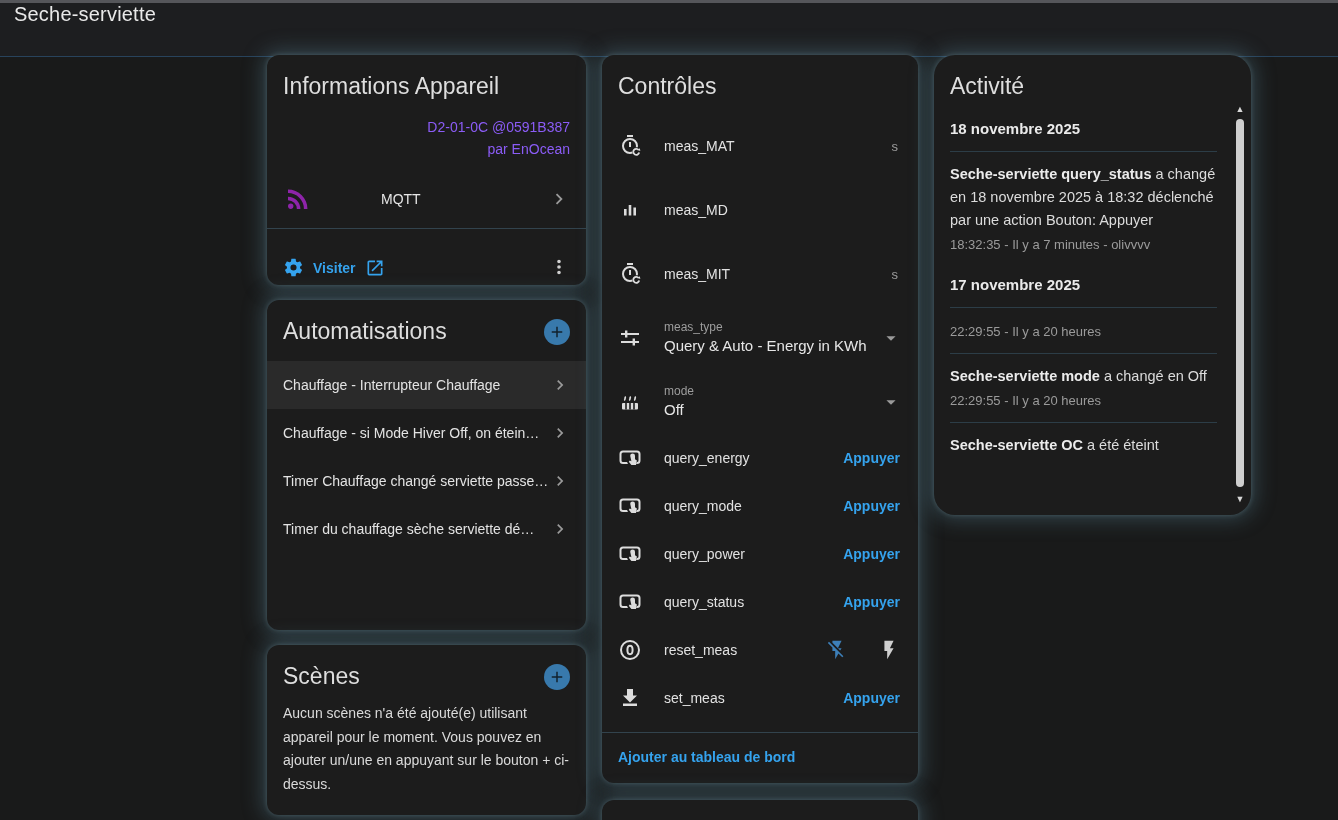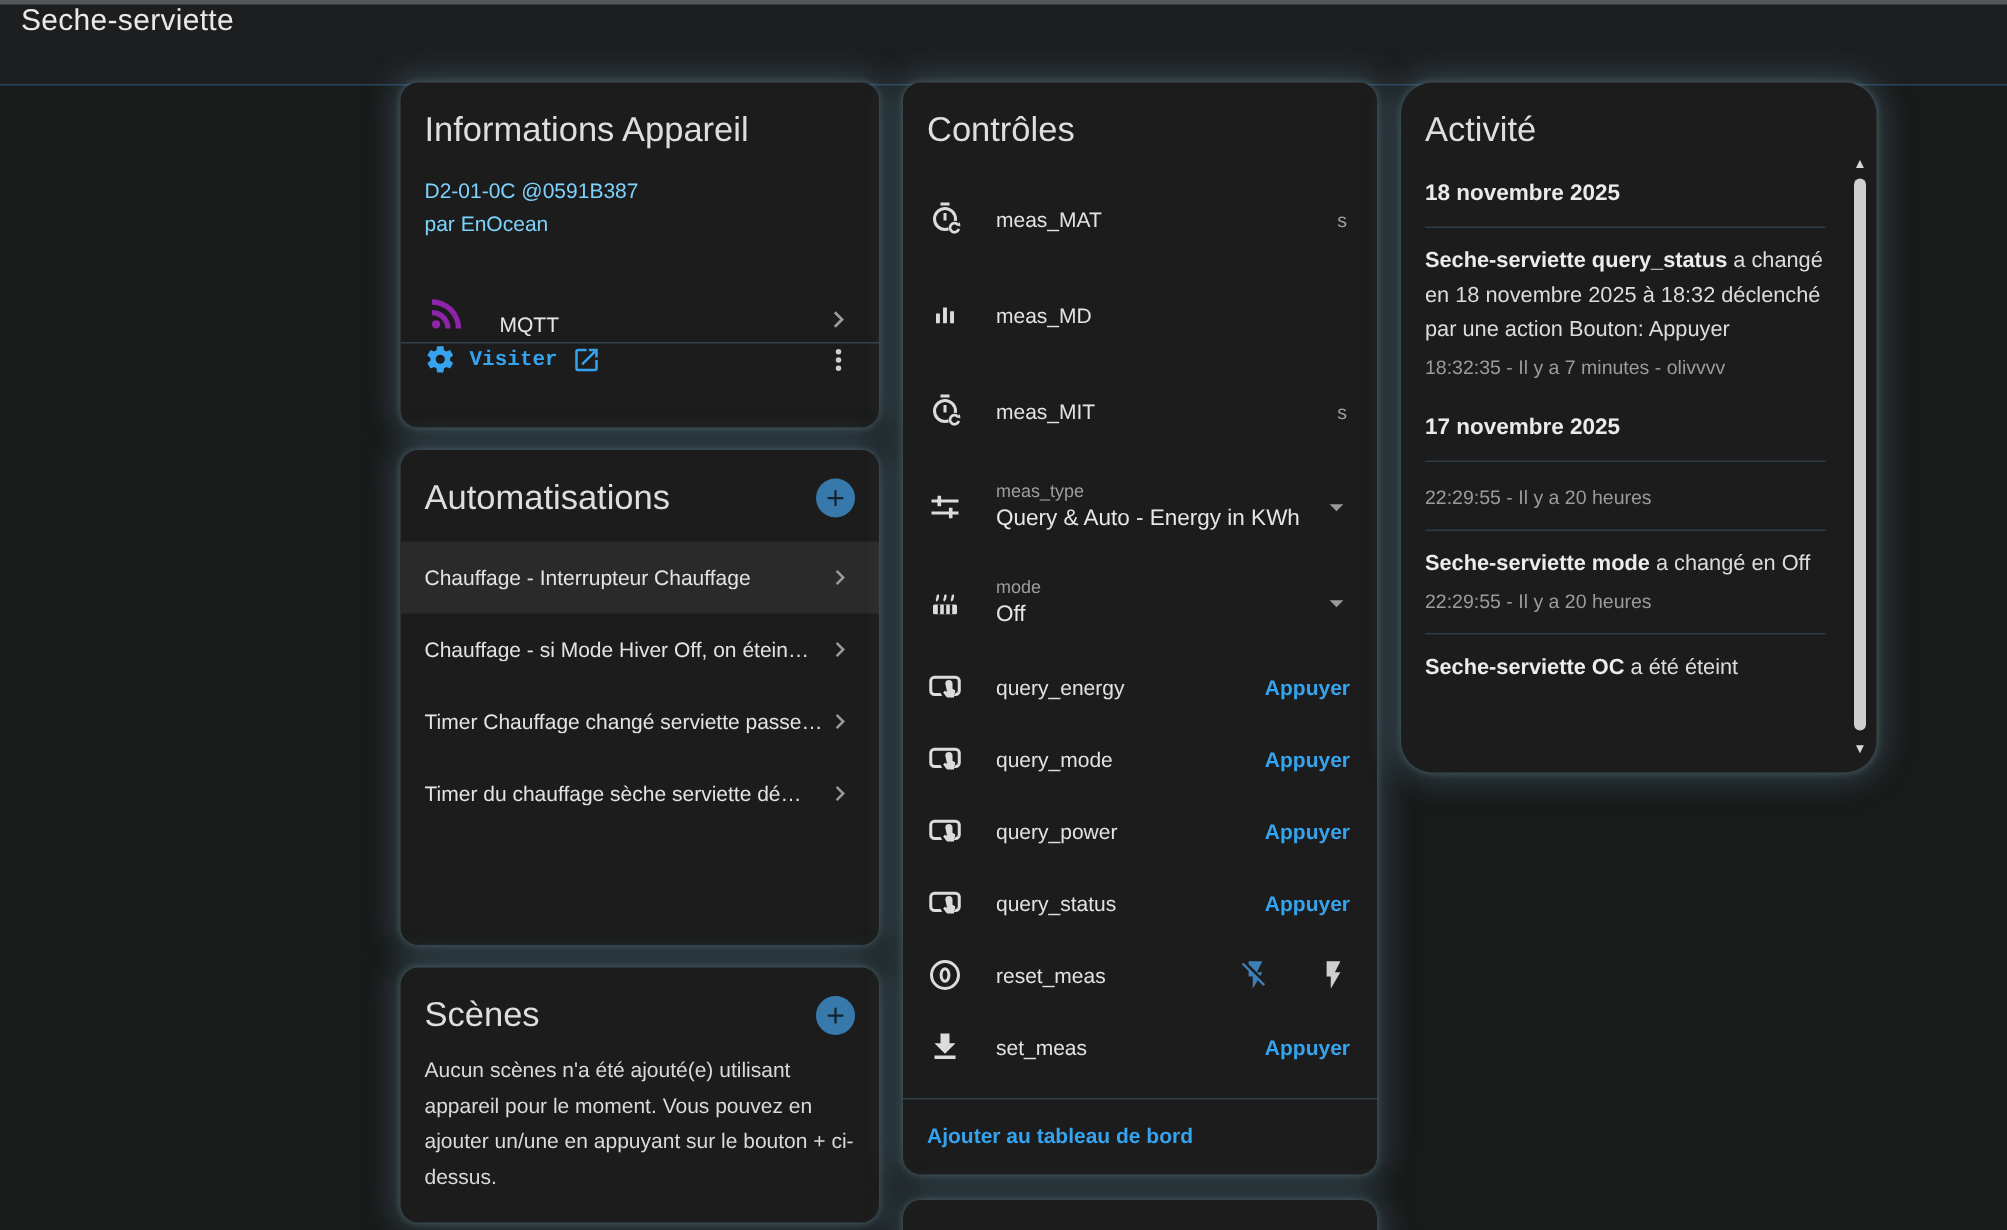--- a/index.html
+++ b/index.html
@@ -35,25 +35,25 @@
   .plus-btn {
     width:26px; height:26px; border-radius:50%;
     background:#3879ac; border:none; cursor:pointer;
     display:flex; align-items:center; justify-content:center; flex:0 0 auto;
   }
 
   
   #info-card { left:267px; top:55px; width:319px; height:230px; padding:18px 0 0; }
   #info-card .inner { padding:0 16px; }
   #info-card .card-title { margin-bottom:16px; }
-  .dev-line { font-size:14px; line-height:22px; color:#7dd3fc; }
-  .integration-row { display:flex; align-items:flex-end; height:50px; margin-top:14px; padding:0 16px; cursor:pointer; }
+  .dev-line { font-size:14px; line-height:22px; color:#8b5cf6;text-align:right; }
+  .integration-row { display:flex; align-items:center; height:50px; margin-top:14px; padding:0 16px; cursor:pointer;gap:48px; }
   .integration-row .ilabel { font-size:14px; margin-left:20px; flex:1; color:#e6e6e6; }
   .info-divider { border-top:1px solid #32434d; margin-top:4px; }
-  .visit-row { display:flex; align-items:flex-start; height:49px; padding:0 16px;font-family:Liberation Mono, monospace; }
+  .visit-row { display:flex; align-items:flex-end; height:49px; padding:0 16px; }
   .visit-link { display:flex; align-items:center; gap:9px; color:#35a3ee; font-size:14px; font-weight:700; cursor:pointer; text-decoration:none; flex:1; }
   .kebab { background:none; border:none; cursor:pointer; display:flex; align-items:center; }
 
   
   #auto-card { left:267px; top:300px; width:319px; height:330px; padding-top:18px; }
   #auto-card .title-row { padding:0 16px; margin-bottom:16px; }
   .auto-row {
     display:flex; align-items:center; height:48px; padding:0 16px; cursor:pointer;
   }
   .auto-row.active { background:#2a2a2a; }

